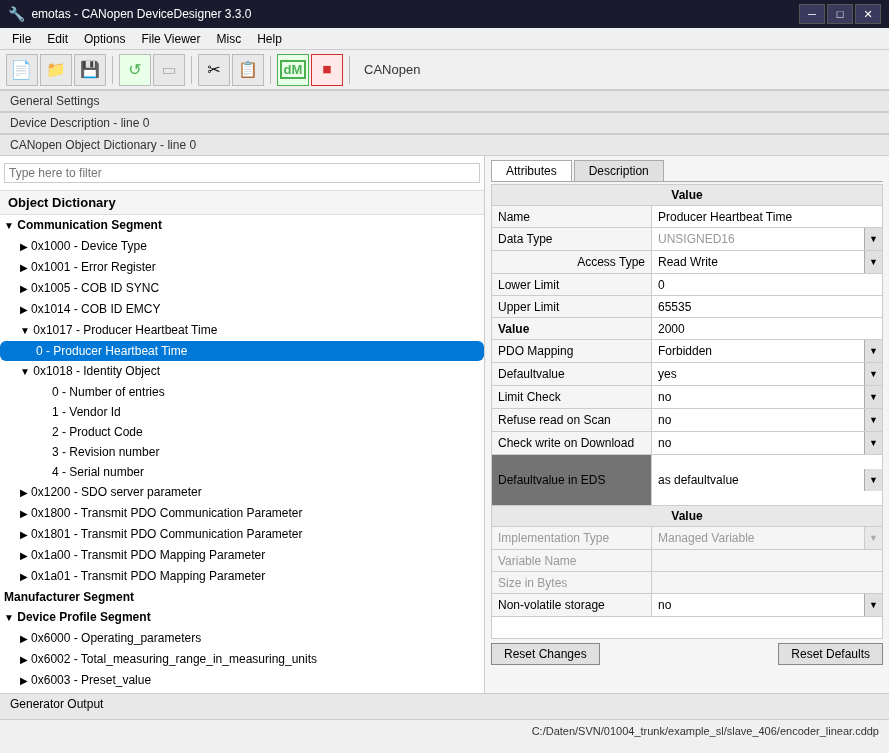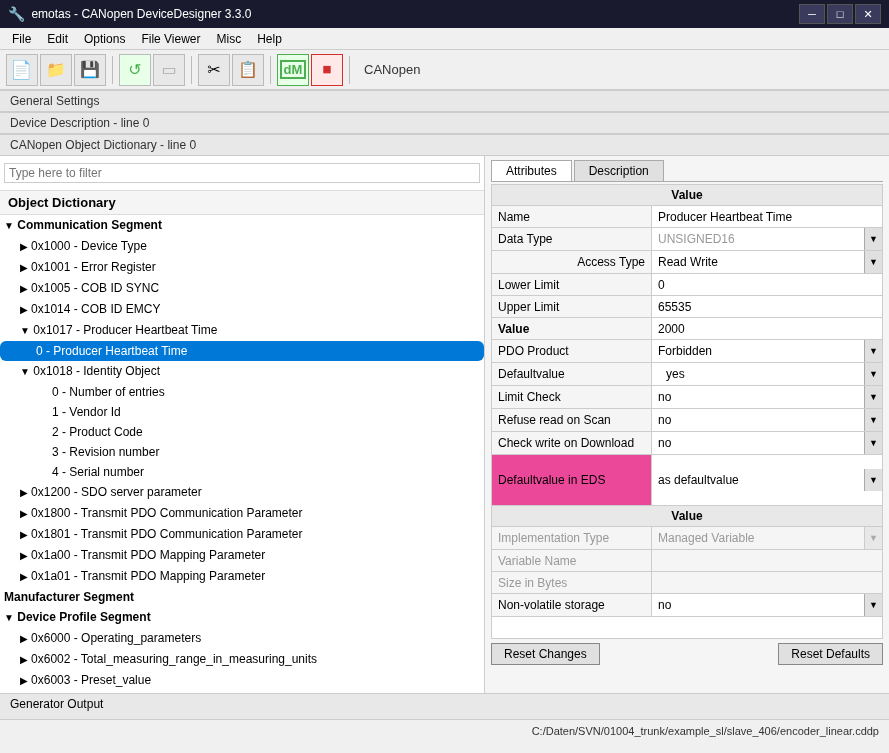--- a/index.html
+++ b/index.html
@@ -247,33 +247,33 @@
             <td class="label-col" style="width:160px; background:#f5f5f5; border:1px solid #ccc; padding:2px 6px; height:22px;">Upper Limit</td>
             <td class="value-col" style="border:1px solid #ccc; padding:2px 6px;">65535</td>
           </tr>
           <tr>
             <td class="label-col" style="width:160px; background:#f5f5f5; border:1px solid #ccc; padding:2px 6px; height:22px; font-weight:bold;">Value</td>
             <td class="value-col" style="border:1px solid #ccc; padding:2px 6px;">
               <input type="text" value="2000" style="border: none; outline: none; width: 100%; font-size: 12px; background: transparent;">
             </td>
           </tr>
           <tr>
-            <td class="label-col" style="width:160px; background:#f5f5f5; border:1px solid #ccc; padding:2px 6px; height:22px;">PDO Product</td>
+            <td class="label-col" style="width:160px; background:#f5f5f5; border:1px solid #ccc; padding:2px 6px; height:22px;">PDO Mapping</td>
             <td class="value-col" style="border:1px solid #ccc; padding:0;">
               <div style="display:flex; align-items:center; height:22px;">
                 <span style="flex:1; padding:0 6px;">Forbidden</span>
                 <span style="width:18px; height:22px; background:#e0e0e0; border-left:1px solid #aaa; display:flex; align-items:center; justify-content:center; font-size:9px; cursor:pointer;">▼</span>
               </div>
             </td>
           </tr>
           <tr>
             <td class="label-col" style="width:160px; background:#f5f5f5; border:1px solid #ccc; padding:2px 6px; height:22px;">Defaultvalue</td>
             <td class="value-col" style="border:1px solid #ccc; padding:0;">
               <div style="display:flex; align-items:center; height:22px;">
-                <span style="flex:1; padding:0 6px;margin-left:8px;">yes</span>
+                <span style="flex:1; padding:0 6px;">yes</span>
                 <span style="width:18px; height:22px; background:#e0e0e0; border-left:1px solid #aaa; display:flex; align-items:center; justify-content:center; font-size:9px; cursor:pointer;">▼</span>
               </div>
             </td>
           </tr>
           <tr>
             <td class="label-col" style="width:160px; background:#f5f5f5; border:1px solid #ccc; padding:2px 6px; height:22px;">Limit Check</td>
             <td class="value-col" style="border:1px solid #ccc; padding:0;">
               <div style="display:flex; align-items:center; height:22px;">
                 <span style="flex:1; padding:0 6px;">no</span>
                 <span style="width:18px; height:22px; background:#e0e0e0; border-left:1px solid #aaa; display:flex; align-items:center; justify-content:center; font-size:9px; cursor:pointer;">▼</span>
@@ -292,21 +292,21 @@
           <tr>
             <td class="label-col" style="width:160px; background:#f5f5f5; border:1px solid #ccc; padding:2px 6px; height:22px;">Check write on Download</td>
             <td class="value-col" style="border:1px solid #ccc; padding:0;">
               <div style="display:flex; align-items:center; height:22px;">
                 <span style="flex:1; padding:0 6px;">no</span>
                 <span style="width:18px; height:22px; background:#e0e0e0; border-left:1px solid #aaa; display:flex; align-items:center; justify-content:center; font-size:9px; cursor:pointer;">▼</span>
               </div>
             </td>
           </tr>
           <tr>
-            <td class="label-col" style="width:160px; background:#ec4899; border:1px solid #ccc; padding:18px 6px; height:22px;">Defaultvalue in EDS</td>
+            <td class="label-col" style="width:160px; background:#737373; border:1px solid #ccc; padding:18px 6px; height:22px;">Defaultvalue in EDS</td>
             <td class="value-col" style="border:1px solid #ccc; padding:0;">
               <div style="display:flex; align-items:center; height:22px;">
                 <span style="flex:1; padding:0 6px;">as defaultvalue</span>
                 <span style="width:18px; height:22px; background:#e0e0e0; border-left:1px solid #aaa; display:flex; align-items:center; justify-content:center; font-size:9px; cursor:pointer;">▼</span>
               </div>
             </td>
           </tr>
 
           <tr>
             <th colspan="2" style="background:#e8e8e8; text-align:center; padding:3px; font-size:12px; font-weight:bold; border:1px solid #ccc;">Value</th>

